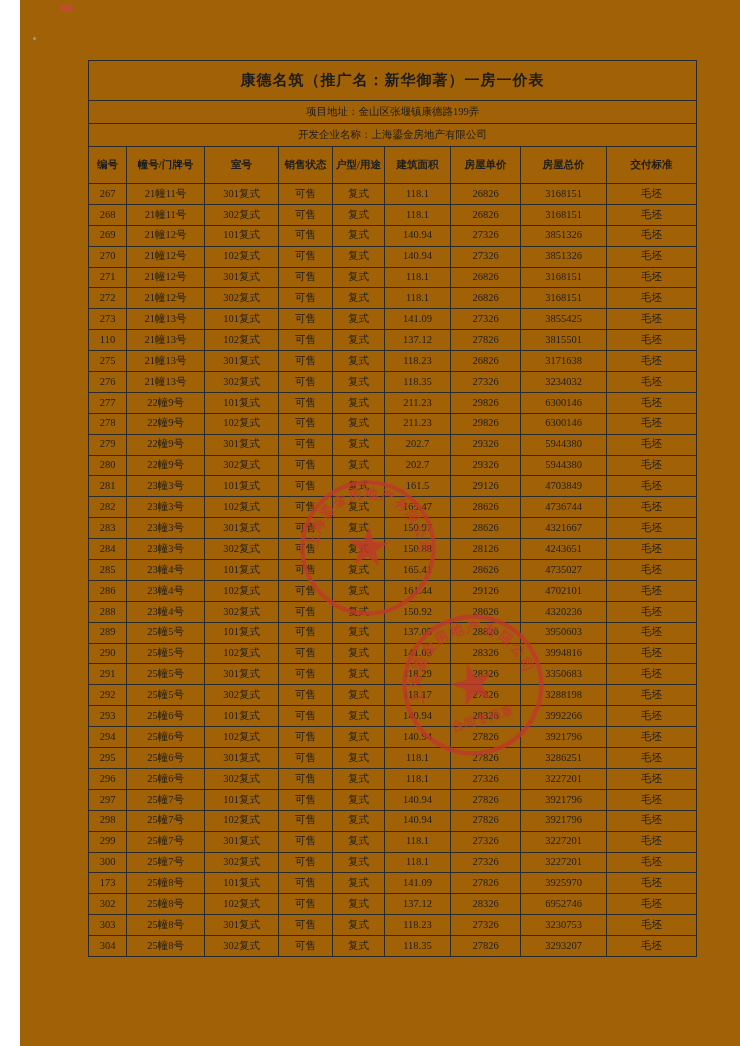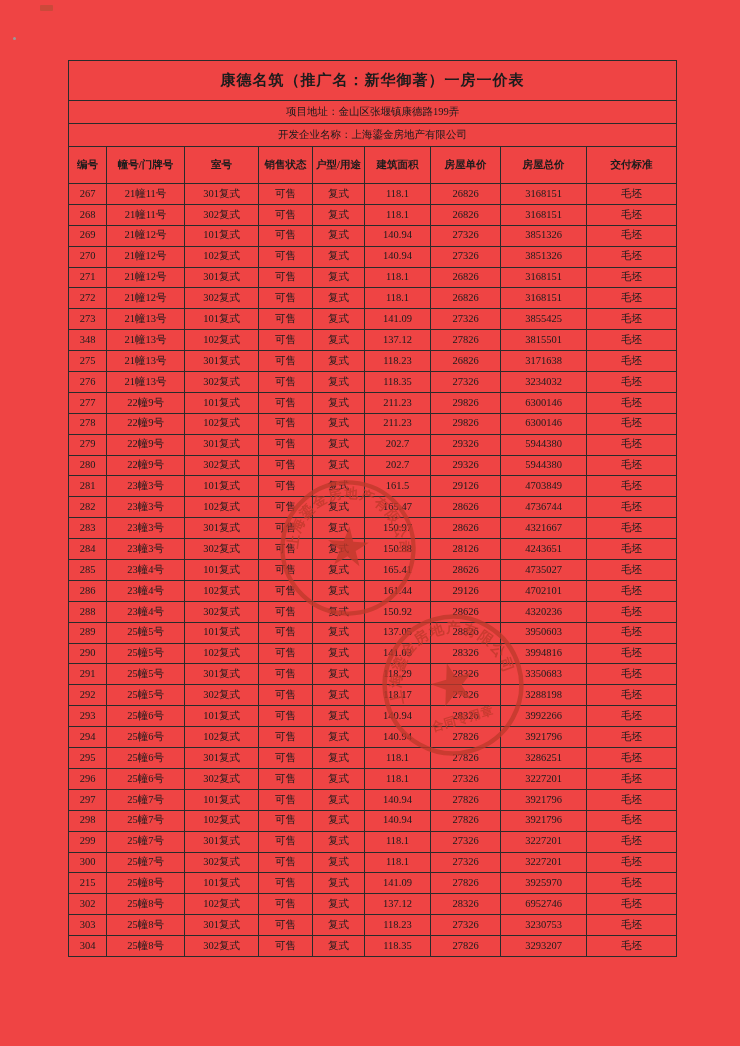--- a/index.html
+++ b/index.html
@@ -1,21 +1,21 @@
 <!DOCTYPE html>
 <html><head>
 <meta charset="utf-8">
 <style>
   * { margin:0; padding:0; box-sizing:border-box; }
   html,body { background:#ffffff; }
   body {
     width:740px; height:1046px; position:relative; overflow:hidden;
     font-family:"Liberation Serif","DejaVu Serif",serif; color:#1c1c1c;
   }
-  .page { position:absolute; inset:0; background:#ef4444; }
+  .page { position:absolute; inset:0; background:#a16207;margin-left:20px; }
 
   .red-mark {
     position:absolute; left:40px; top:5px; width:13px; height:6px;
     background:#c44a38; border-radius:1px; opacity:.85;
   }
   .scan-dot {
     position:absolute; left:13px; top:37px; width:3px; height:3px;
     background:#9a9a9a; border-radius:50%;
   }
 
@@ -156,21 +156,21 @@
           <td>21幢13号</td>
           <td>101复式</td>
           <td>可售</td>
           <td>复式</td>
           <td>141.09</td>
           <td>27326</td>
           <td>3855425</td>
           <td>毛坯</td>
         </tr>
         <tr>
-          <td>348</td>
+          <td>110</td>
           <td>21幢13号</td>
           <td>102复式</td>
           <td>可售</td>
           <td>复式</td>
           <td>137.12</td>
           <td>27826</td>
           <td>3815501</td>
           <td>毛坯</td>
         </tr>
         <tr>
@@ -442,21 +442,21 @@
           <td>25幢7号</td>
           <td>302复式</td>
           <td>可售</td>
           <td>复式</td>
           <td>118.1</td>
           <td>27326</td>
           <td>3227201</td>
           <td>毛坯</td>
         </tr>
         <tr>
-          <td>215</td>
+          <td>173</td>
           <td>25幢8号</td>
           <td>101复式</td>
           <td>可售</td>
           <td>复式</td>
           <td>141.09</td>
           <td>27826</td>
           <td>3925970</td>
           <td>毛坯</td>
         </tr>
         <tr>

